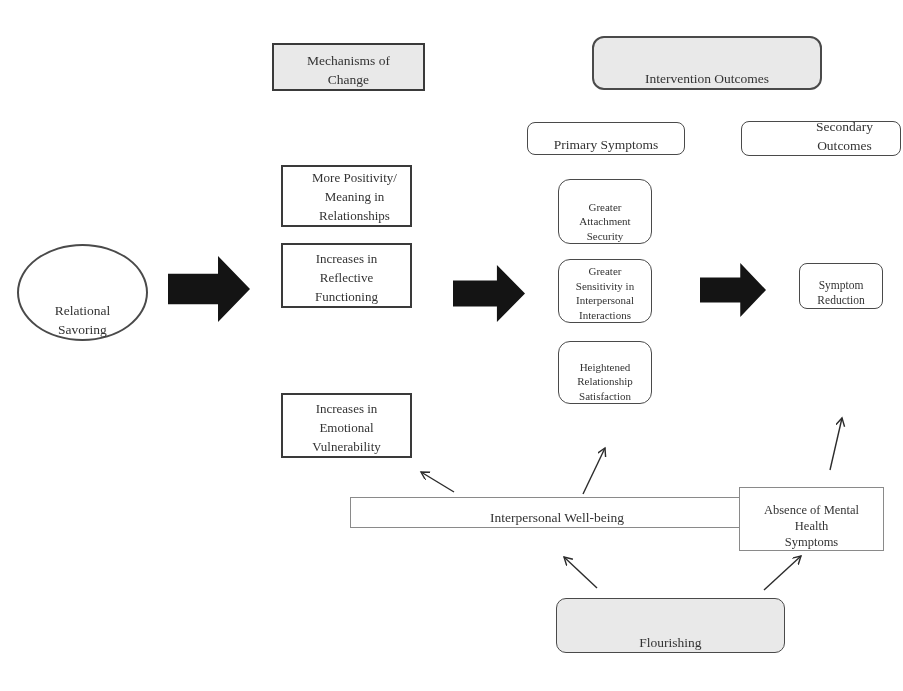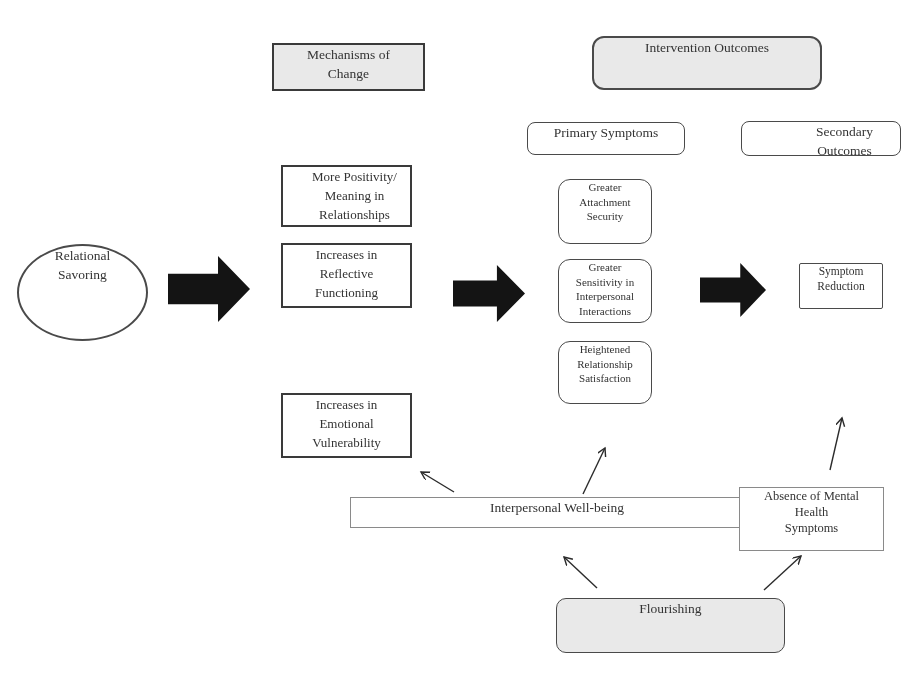--- a/index.html
+++ b/index.html
@@ -12,21 +12,21 @@
     width: 903px;
     height: 691px;
     background: #ffffff;
     font-family: "Liberation Serif", "DejaVu Serif", serif;
     color: #333333;
     overflow: hidden;
   }
   .node {
     position: absolute;
     display: flex;
-    align-items: flex-start;
+    align-items: flex-end;
     justify-content: center;
     text-align: center;
     box-sizing: border-box;
     background: #ffffff;
   }
   .node span {
     white-space: pre-line;
     display: block;
   }
   .sq      { border: 2px solid #3a3a3a; }
@@ -135,21 +135,21 @@
 Sensitivity in
 Interpersonal
 Interactions</span>
   </div>
   <div class="node rounded f-small" style="left:558px; top:341px; width:94px; height:63px; border-radius:12px;">
     <span>Heightened
 Relationship
 Satisfaction</span>
   </div>
 
-  <div class="node rounded f-symp" style="left:799px; top:263px; width:84px; height:46px; border-radius:2px;">
+  <div class="node rounded f-symp" style="left:799px; top:263px; width:84px; height:46px; border-radius:8px;">
     <span>Symptom
 Reduction</span>
   </div>
 
   <div class="node thin f-header" style="left:350px; top:497px; width:414px; height:31px;">
     <span>Interpersonal Well-being</span>
   </div>
   <div class="node thin f-abs" style="left:739px; top:487px; width:145px; height:64px;">
     <span>Absence of Mental
 Health

